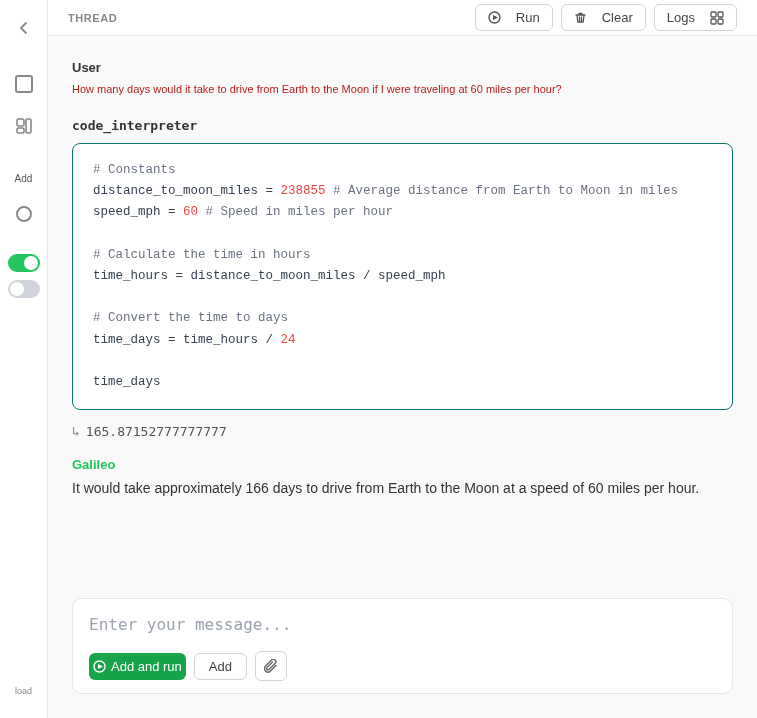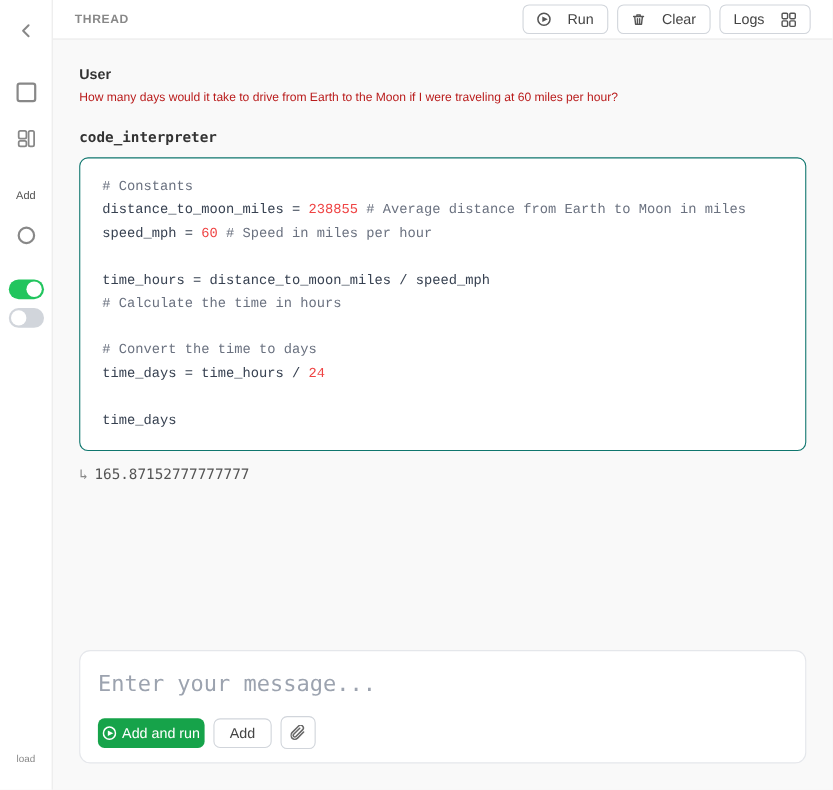--- a/index.html
+++ b/index.html
@@ -225,21 +225,21 @@
       background: #fff;
       border: 1px solid #e5e7eb;
       border-radius: 10px;
       padding: 14px 16px 12px 16px;
     }
 
     .input-field {
       width: 100%;
       border: none;
       outline: none;
-      font-size: 20px;
+      font-size: 16px;
       color: #b91c1c;
       background: transparent;
       resize: none;
       min-height: 20px;
       line-height: 1.5;
     }
 
     .input-field::placeholder {
       color: #9ca3af;
     }
@@ -387,37 +387,41 @@
       <div class="code-interpreter-label">code_interpreter</div>
       <div class="code-block">
         <div><span class="code-comment"># Constants</span></div>
         <div>
           <span class="code-var">distance_to_moon_miles = </span><span class="code-number">238855</span><span class="code-comment"> # Average distance from Earth to Moon in miles</span>
         </div>
         <div>
           <span class="code-var">speed_mph = </span><span class="code-number">60</span><span class="code-comment"> # Speed in miles per hour</span>
         </div>
         <div>&nbsp;</div>
+        <div><span class="code-comment"># Calculate the time in hours</span></div>
         <div><span class="code-var">time_hours = distance_to_moon_miles / speed_mph</span></div>
-        <div><span class="code-comment"># Calculate the time in hours</span></div>
         <div>&nbsp;</div>
         <div><span class="code-comment"># Convert the time to days</span></div>
         <div>
           <span class="code-var">time_days = time_hours / </span><span class="code-number">24</span>
         </div>
         <div>&nbsp;</div>
         <div><span class="code-var">time_days</span></div>
       </div>
     </div>
 
     <div class="output-line">
       <span class="output-arrow">↳</span>
       <span>165.87152777777777</span>
     </div>
 
+    <div>
+      <div class="galileo-label">Galileo</div>
+      <div class="galileo-text">It would take approximately 166 days to drive from Earth to the Moon at a speed of 60 miles per hour.</div>
+    </div>
 
   </div>
 
   <div class="input-area">
     <div class="input-box">
       <textarea class="input-field" rows="1" placeholder="Enter your message..." style=""></textarea>
       <div class="input-actions">
         <button class="btn-add-run">
           <svg width="13" height="13" viewBox="0 0 13 13" fill="none">
             <circle cx="6.5" cy="6.5" r="5.5" stroke="white" stroke-width="1.4"></circle>

